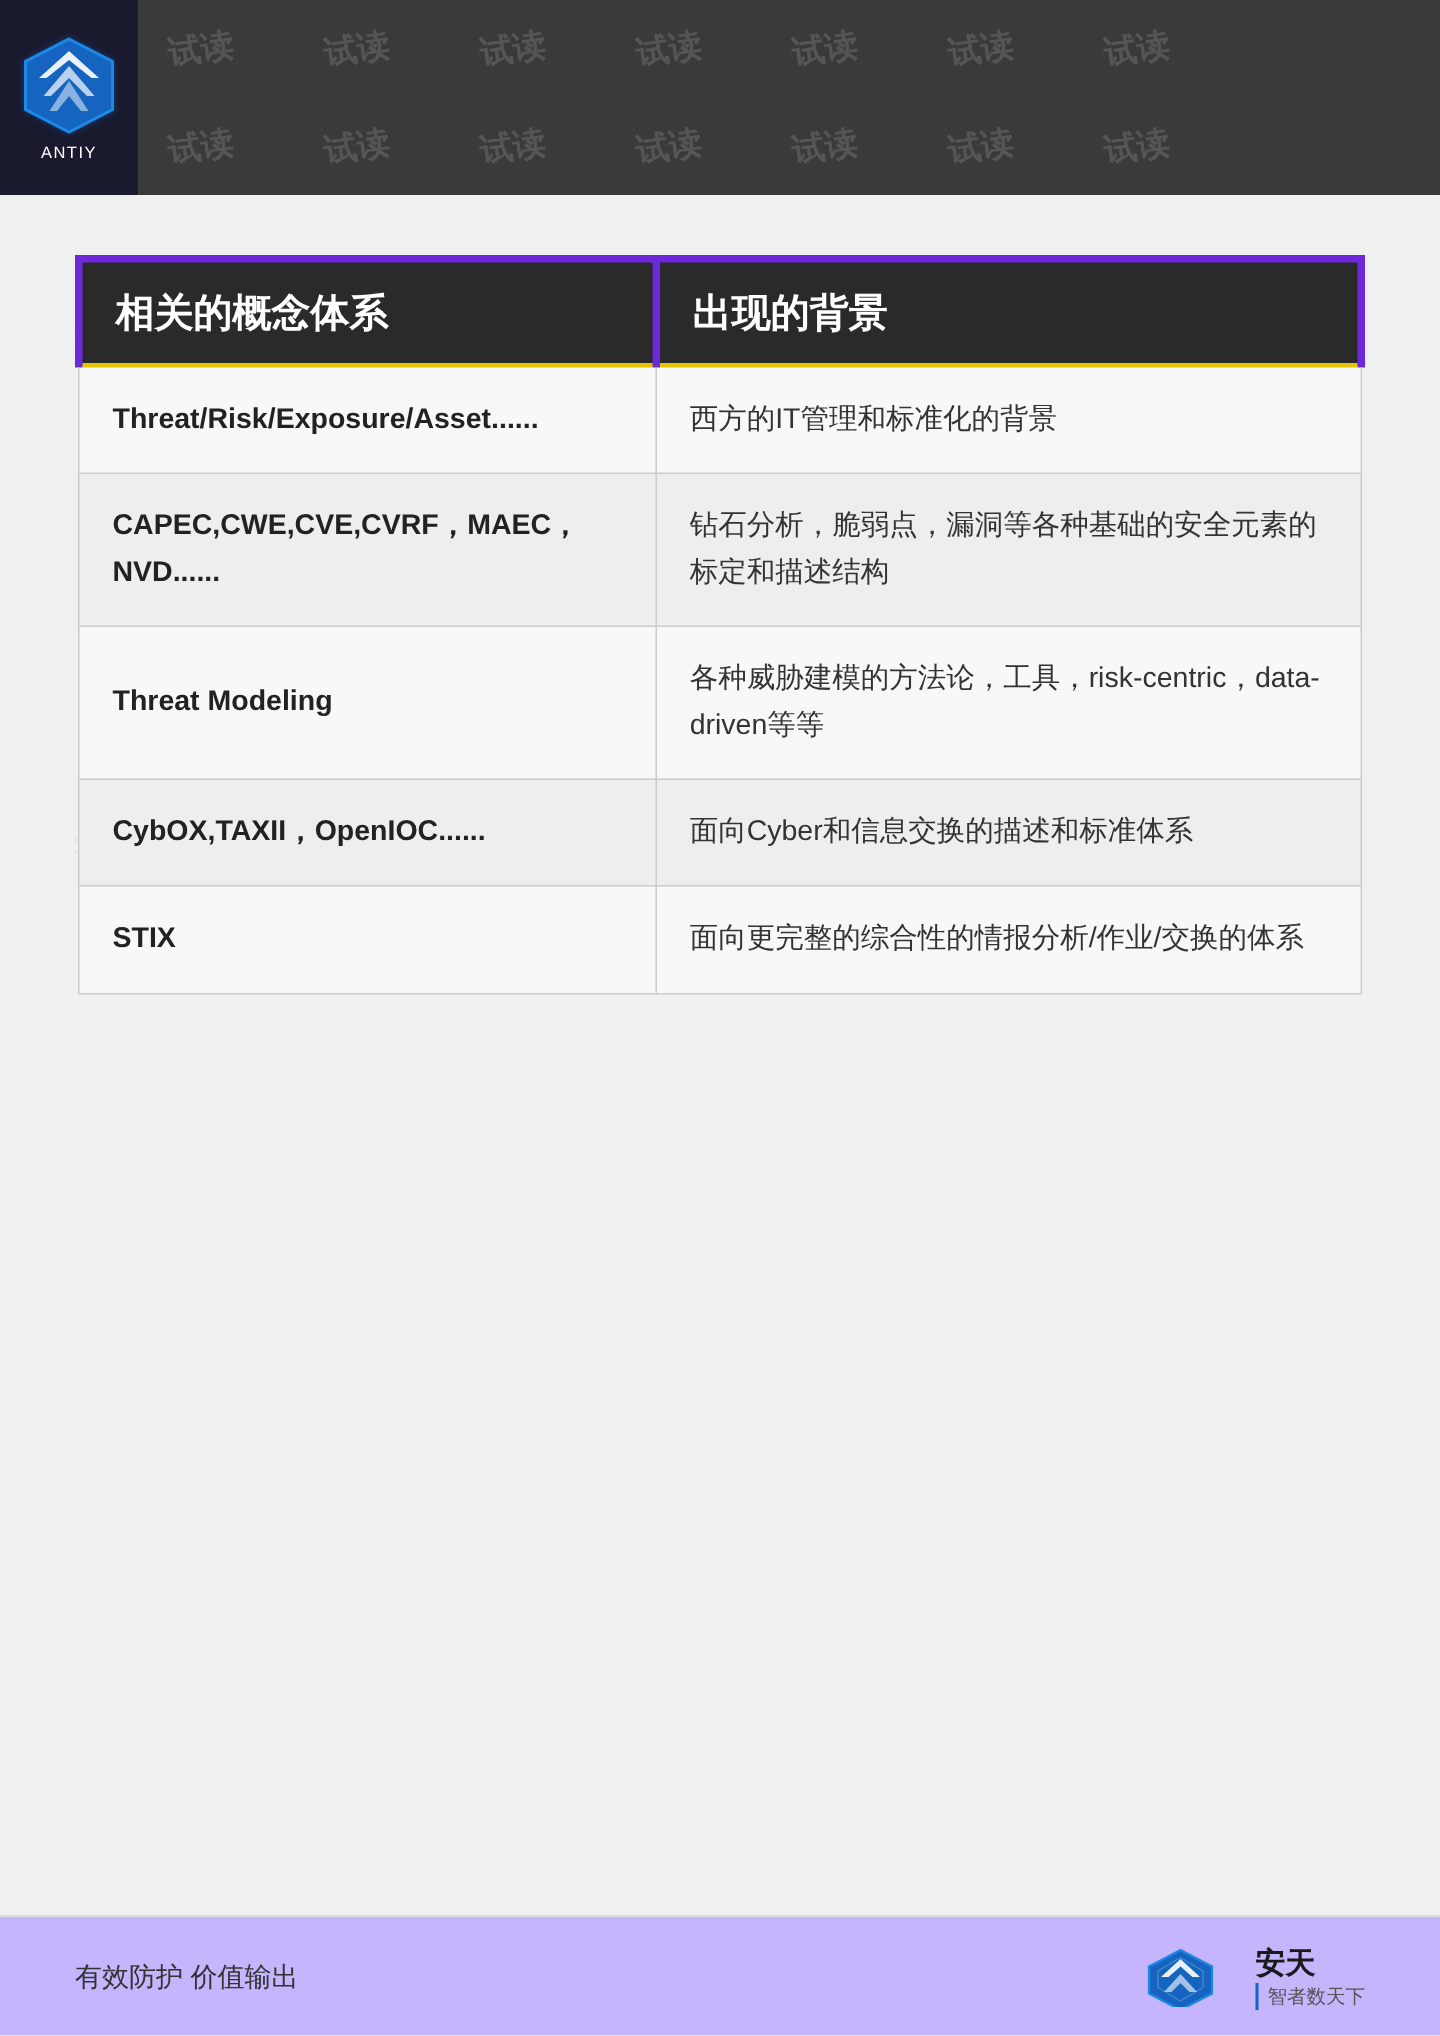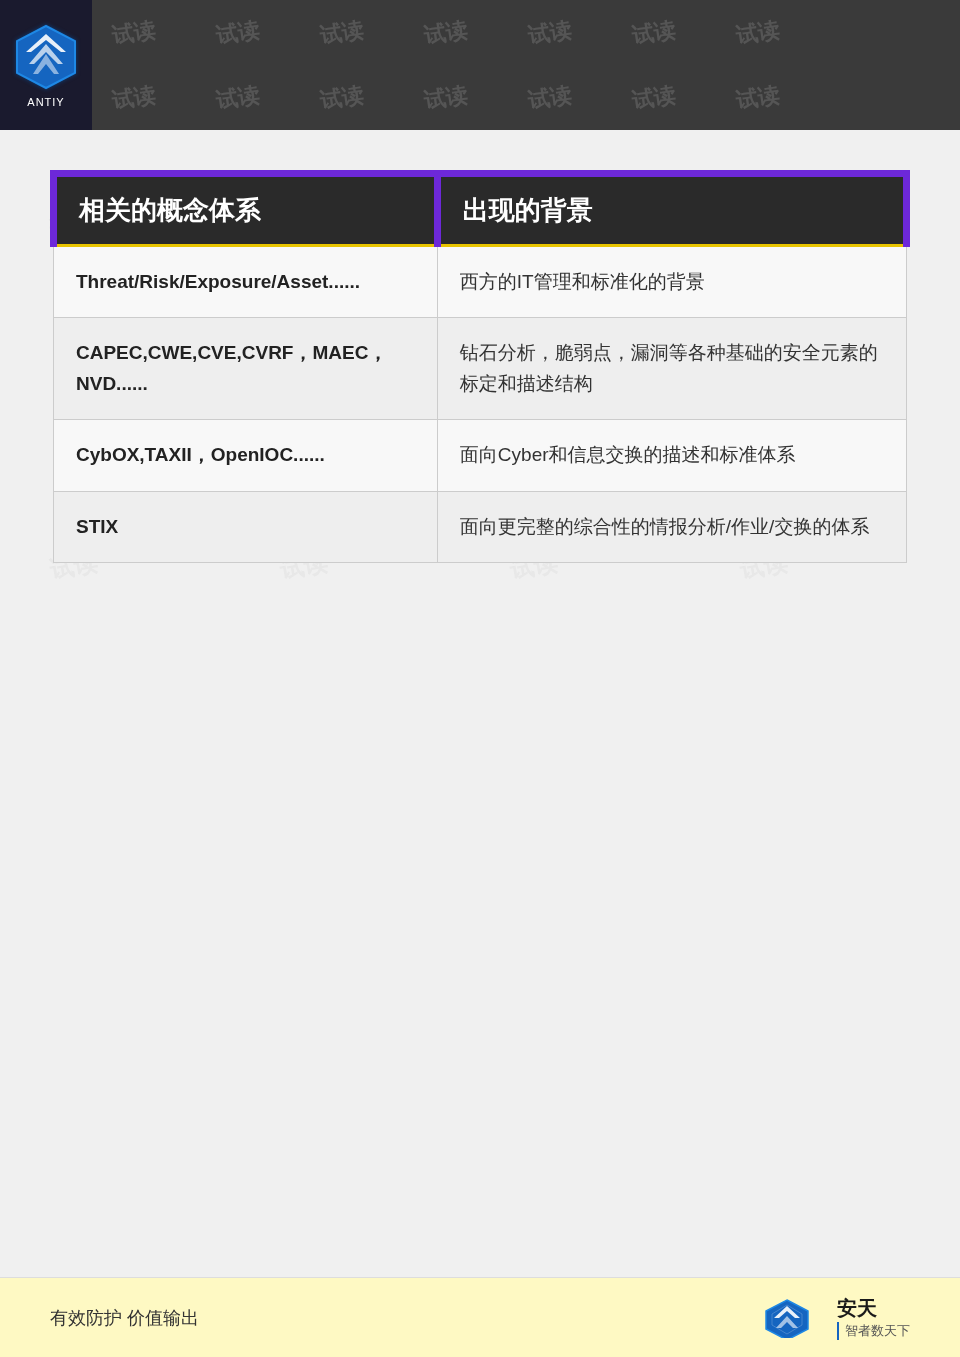--- a/index.html
+++ b/index.html
@@ -119,21 +119,21 @@
       z-index: 1;
     }
 
     .data-table thead tr th {
       background: #2a2a2a;
       color: #ffffff;
       font-size: 26px;
       font-weight: bold;
       padding: 16px 22px;
       text-align: left;
-      border: 7px solid #6d28d9;
+      border: 5px solid #6d28d9;
     }
 
     .data-table thead tr th:first-child {
       width: 45%;
       border-bottom: 3px solid #e8c400;
     }
 
     .data-table thead tr th:last-child {
       width: 55%;
       border-bottom: 3px solid #e8c400;
@@ -166,21 +166,21 @@
       font-size: 19px;
     }
 
     
     .footer {
       position: absolute;
       bottom: 0;
       left: 0;
       width: 100%;
       height: 80px;
-      background: #fef9c3;
+      background: #c4b5fd;
       display: flex;
       align-items: center;
       justify-content: space-between;
       padding: 0 50px;
       border-top: 1px solid #ddd;
     }
 
     .footer-left {
       font-size: 18px;
       color: #333;
@@ -280,20 +280,24 @@
     <tbody id="table-body">
     <tr>
           <td>Threat/Risk/Exposure/Asset......</td>
           <td>西方的IT管理和标准化的背景</td>
         </tr>
         <tr>
           <td>CAPEC,CWE,CVE,CVRF，MAEC，NVD......</td>
           <td>钻石分析，脆弱点，漏洞等各种基础的安全元素的标定和描述结构</td>
         </tr>
         <tr>
+          <td>Threat Modeling</td>
+          <td>各种威胁建模的方法论，工具，risk-centric，data-driven等等</td>
+        </tr>
+        <tr>
           <td>CybOX,TAXII，OpenIOC......</td>
           <td>面向Cyber和信息交换的描述和标准体系</td>
         </tr>
         <tr>
           <td>STIX</td>
           <td>面向更完整的综合性的情报分析/作业/交换的体系</td>
         </tr>
       </tbody>
   </table>
 </div>

